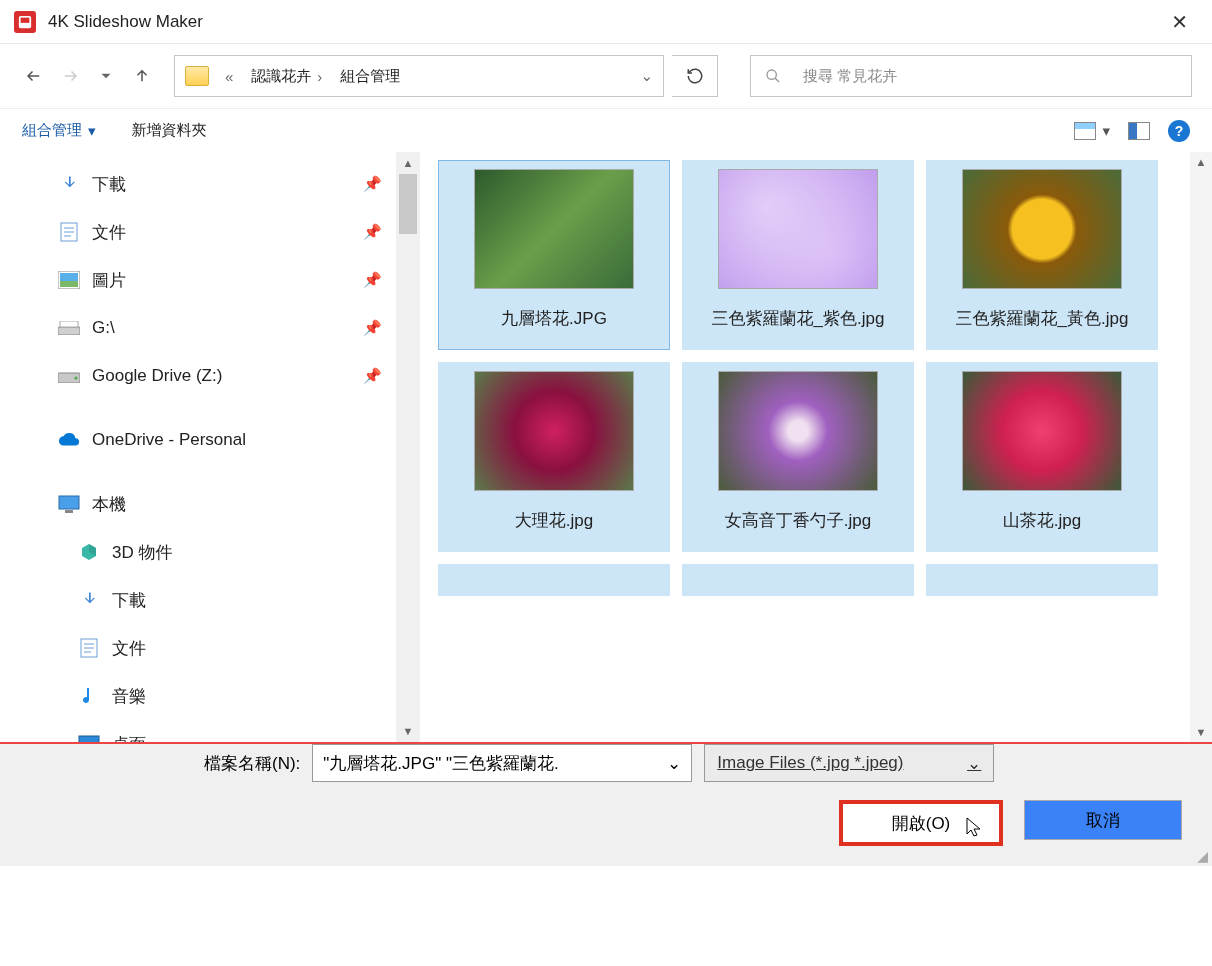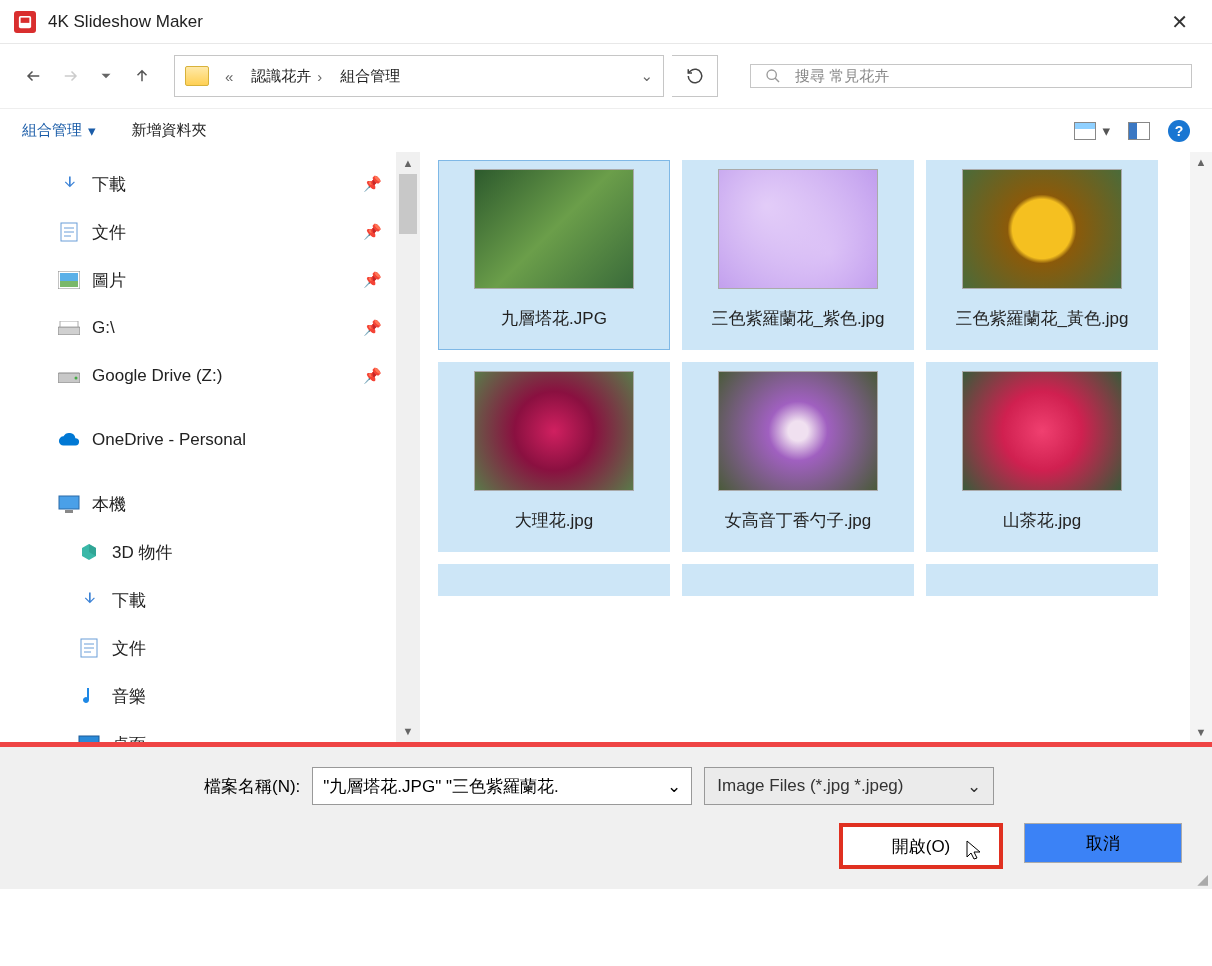--- a/index.html
+++ b/index.html
@@ -16,21 +16,21 @@
 .navbar { display: flex; align-items: center; height: 64px; padding: 0 20px; gap: 8px; }
 .nav-btn { width: 28px; height: 28px; display: flex; align-items: center; justify-content: center; color: #555; cursor: pointer; }
 .nav-btn.disabled { color: #c8c8c8; }
 .nav-btn svg { width: 18px; height: 18px; }
 .addr-box { flex: 0 0 490px; height: 42px; border: 1px solid #c6c6c6; display: flex; align-items: center; padding: 0 10px; margin-left: 10px; }
 .folder-icon { width: 24px; height: 20px; background: linear-gradient(#ffe9a8,#ffd054); border: 1px solid #d8b23a; border-radius: 2px; margin-right: 10px; }
 .chev { color: #666; margin: 0 6px; }
 .crumb { color: #222; margin-left: 12px; }
 .addr-drop { margin-left: auto; color: #666; }
 .refresh-box { width: 46px; height: 42px; border: 1px solid #c6c6c6; border-left: none; display: flex; align-items: center; justify-content: center; color: #444; }
-.search-box { flex: 1; height: 24px; border: 1px solid #c6c6c6; margin-left: 24px; display: flex; align-items: center; padding: 0 14px; color: #888; gap: 14px; }
+.search-box { flex: 1; height: 42px; border: 1px solid #c6c6c6; margin-left: 24px; display: flex; align-items: center; padding: 0 14px; color: #888; gap: 22px; }
 
 
 .toolbar { display: flex; align-items: center; height: 44px; padding: 0 22px; gap: 36px; border-top: 1px solid #eee; }
 .tool-item { color: #1a5ca8; display: flex; align-items: center; gap: 6px; cursor: pointer; }
 .tool-item.black { color: #222; }
 .tool-right { margin-left: auto; display: flex; align-items: center; gap: 18px; }
 .view-ico { width: 22px; height: 18px; border: 1px solid #888; background: linear-gradient(#8fd0ff 0 40%, #fff 40%); }
 .layout-ico { width: 22px; height: 18px; border: 1px solid #888; display: flex; }
 .layout-ico span:first-child { width: 8px; background: #3b78c3; }
 .layout-ico span:last-child { flex: 1; background: #fff; }
@@ -58,25 +58,25 @@
 .thumb-img { width: 160px; height: 120px; border: 1px solid #aaa; background: #7a9; }
 .img-green { background: linear-gradient(135deg,#2d5a2d,#6b9e4a,#3a6b3a); }
 .img-purple { background: radial-gradient(circle at 30% 30%, #c8b0e8, #8060c0), radial-gradient(circle at 70% 70%, #a080d0, #6040a0); background-blend-mode: screen; }
 .img-yellow { background: radial-gradient(circle at 50% 50%, #f5c020 30%, #8b5a0a 35%, #4a6b3a); }
 .img-magenta { background: radial-gradient(circle at 50% 50%, #d02060, #8a1040 40%, #5a7a4a); }
 .img-spiky { background: radial-gradient(circle at 50% 50%, #f0e0f0 10%, #a060c0 30%, #4a5a3a); }
 .img-pink { background: radial-gradient(circle at 50% 50%, #f04070, #d02050 40%, #3a5a3a); }
 .thumb-label { text-align: center; margin-top: 8px; font-size: 17px; color: #222; line-height: 1.3; min-height: 44px; display: flex; align-items: center; }
 
 
-.footer { background: #f0f0f0; padding: 20px 24px 20px; border-top: 5px solid #ef4444; position: relative; }
+.footer { background: #f0f0f0; padding: 0 24px 20px; border-top: 2px solid #ef4444; position: relative; }
 .fname-row { display: flex; align-items: center; gap: 12px; margin-bottom: 18px; }
 .fname-label { margin-left: 180px; font-size: 17px; }
 .fname-input { width: 380px; height: 38px; border: 1px solid #999; background: #fff; padding: 0 10px; display: flex; align-items: center; justify-content: space-between; font-size: 17px; }
-.filter-box { width: 290px; height: 38px; border: 1px solid #999; background: #ebebeb; padding: 0 12px; display: flex; align-items: center; justify-content: space-between; font-size: 17px; color: #333; }
+.filter-box { width: 290px; height: 38px; border: 1px solid #999; background: #ebebeb; padding: 0 12px; display: flex; align-items: center; justify-content: space-between; font-size: 17px; color: #333; text-decoration: underline; }
 .btn-row { display: flex; gap: 21px; justify-content: flex-end; padding-right: 6px; }
 .btn { width: 158px; height: 40px; border: 1px solid #aaa; background: #3b82f6; display: flex; align-items: center; justify-content: center; font-size: 17px; cursor: pointer; position: relative; }
 .btn.open { border: 4px solid #e03020; background: #fff; width: 164px; height: 46px; }
 .cursor-ico { position: absolute; right: 16px; top: 12px; }
 .resize { position: absolute; right: 4px; bottom: 2px; color: #aaa; font-size: 14px; }
 </style>
 </head>
 <body>
 
 <div class="titlebar">

